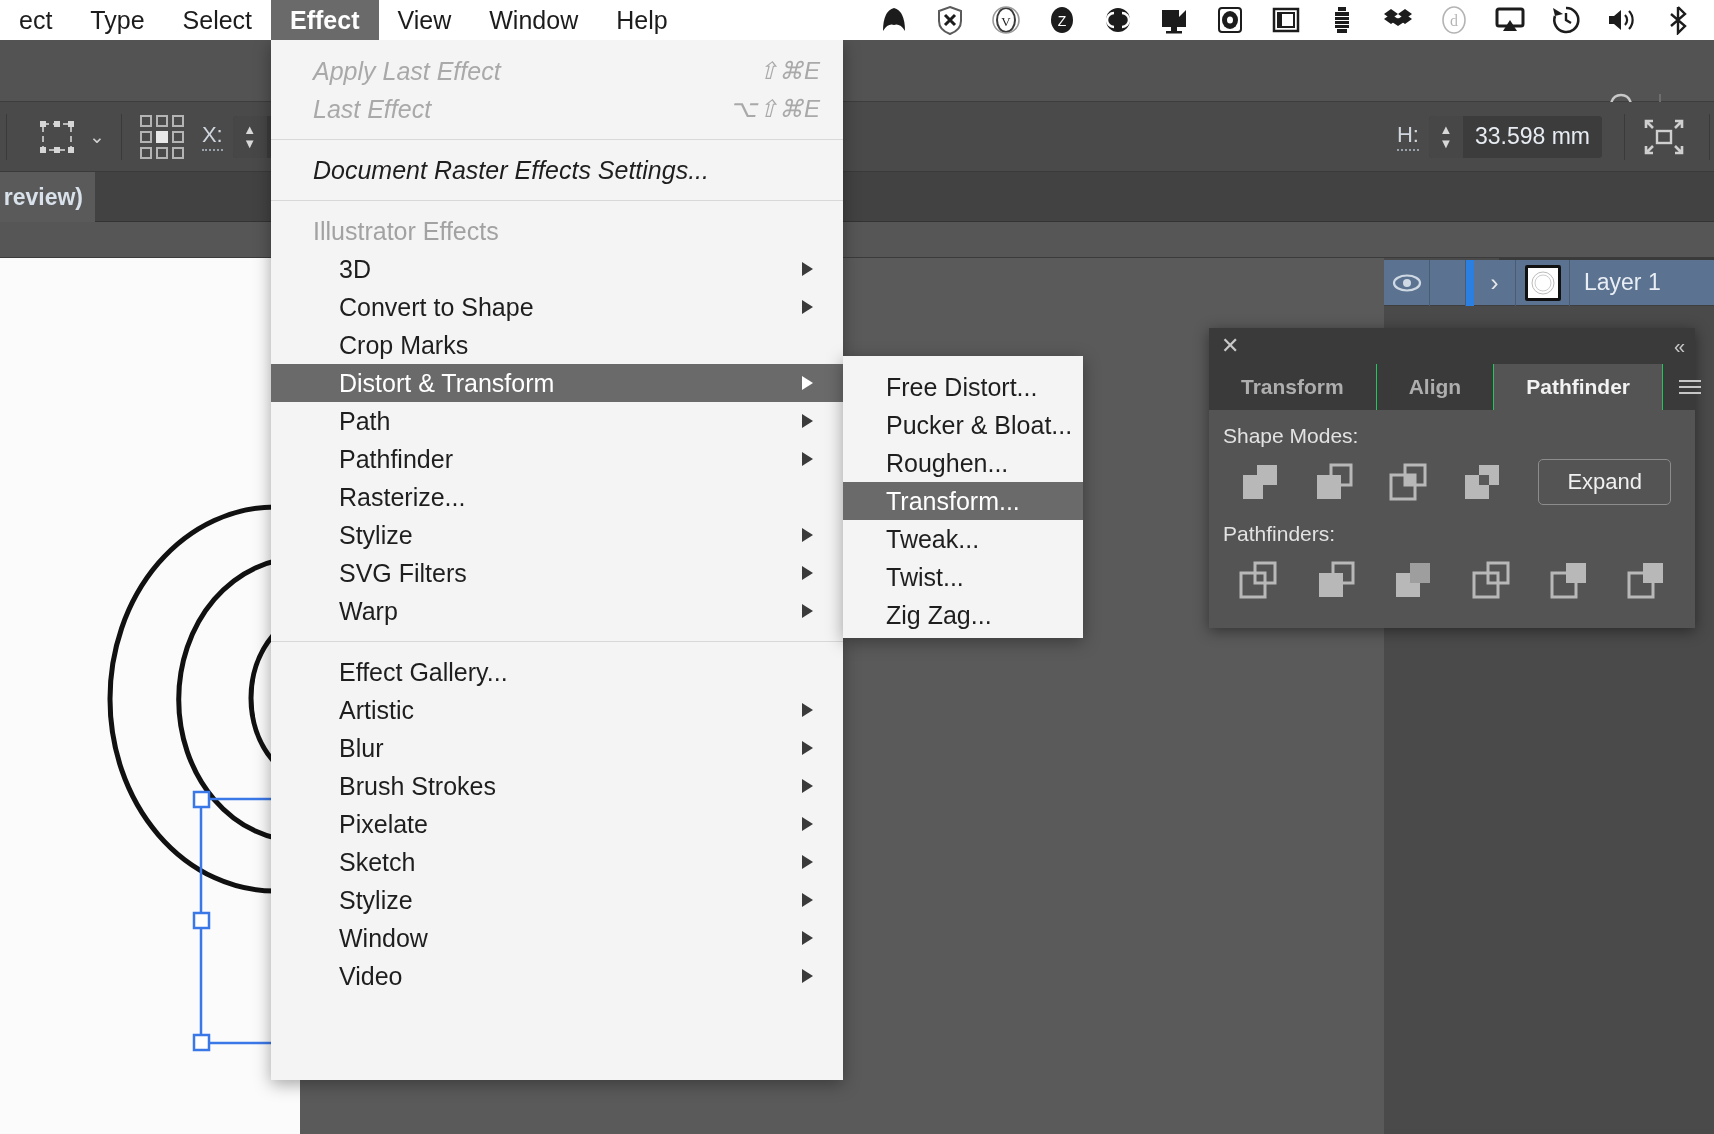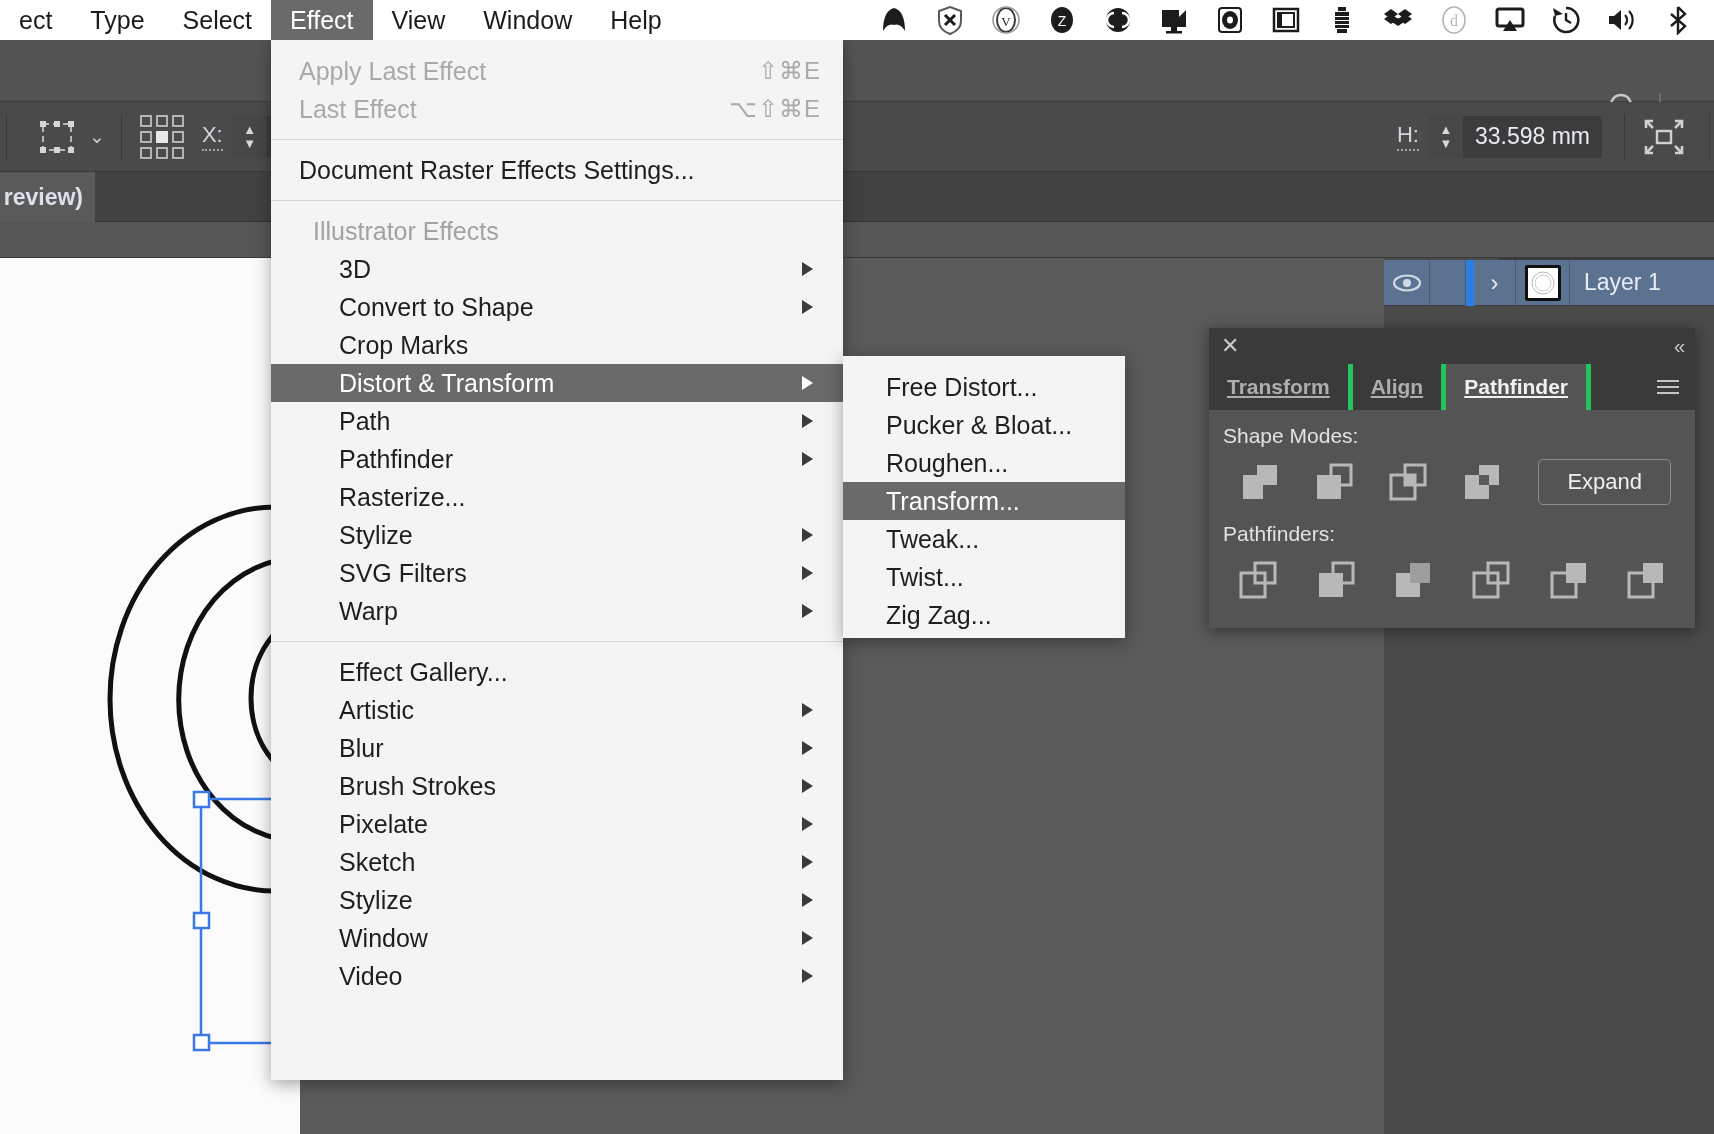--- a/index.html
+++ b/index.html
@@ -15,21 +15,21 @@
   .macbar {
     position: absolute; left: 0; top: 0; width: 1714px; height: 40px;
     background: #ffffff;
     display: flex; align-items: center;
   }
   .macbar-left { display: flex; align-items: center; height: 40px; }
   .mbitem {
     font-size: 25px; color: #1c1c1c; padding: 0 19px; line-height: 40px;
     height: 40px; white-space: nowrap;
   }
-  .mbitem.active { background: #6a6a6a; color: #ffffff; }
+  .mbitem.active { background: #6a6a6a; color: #ffffff; font-weight: bold; }
   .macbar-right {
     position: absolute; right: 0; top: 0; height: 40px;
     display: flex; align-items: center; gap: 0px; padding-right: 8px;
   }
   .tray-icon {
     width: 56px; height: 40px; display: flex; align-items: center;
     justify-content: center; color: #1c1c1c;
   }
   .tray-icon svg { display: block; }
   .tray-icon.dim { opacity: .33; }
@@ -133,24 +133,23 @@
     background: #545454; box-shadow: 0 3px 14px rgba(0,0,0,.45);
   }
   .pf-titlebar {
     height: 36px; background: #3a3a3a; display:flex; align-items:center;
     justify-content: space-between; padding: 0 12px;
   }
   .pf-close { color:#c9c9c9; font-size: 22px; line-height: 1; }
   .pf-collapse { color:#c9c9c9; font-size: 20px; letter-spacing: -2px; }
   .pf-tabs { display:flex; height: 46px; background:#3a3a3a; }
   .pf-tab {
-    padding: 0 18px; display:flex; align-items:center; font-size: 21px;
+    padding: 0 32px; display:flex; align-items:center; font-size: 21px;
     font-weight: bold; color: #aeaeae; background: #3a3a3a;
-    border-right: 5px solid #22c55e;
-    text-decoration: underline;
+    border-right: 1px solid #22c55e;
   }
   .pf-tab.active { background: #545454; color: #f2f2f2; }
   .pf-menu {
     margin-left:auto; display:flex; align-items:center; padding: 0 16px;
   }
   .hamburger i { display:block; width: 22px; height: 2px; background:#c6c6c6;
     margin: 4px 0; }
   .pf-section {
     color:#e2e2e2; font-size: 21px; padding: 14px 0 2px 14px;
   }
@@ -173,37 +172,37 @@
     position: absolute; left: 271px; top: 40px; width: 572px; height: 1040px;
     background: #f4f4f4; box-shadow: 0 4px 16px rgba(0,0,0,.35);
     padding: 12px 0 14px 0;
   }
   .menu-item {
     height: 38px; display:flex; align-items:center; position: relative;
     font-size: 25px; color: #1e1e1e; padding-left: 68px; white-space: nowrap;
   }
   .menu-item.disabled { color: #a9a9a9; }
   .menu-item.section { color: #a2a2a2; padding-left: 42px; }
-  .menu-item.noindent { padding-left: 28px; }
+  .menu-item.noindent { padding-left: 42px; font-style: italic; }
   .menu-item.selected { background: #6a6a6a; color: #ffffff; }
   .menu-item .shortcut {
     position:absolute; right: 22px; font-size: 24px; color: #a9a9a9;
     letter-spacing: 1px;
   }
   .menu-item .caret {
     position:absolute; right: 30px; width: 0; height: 0;
     border-left: 11px solid #3a3a3a;
     border-top: 7px solid transparent; border-bottom: 7px solid transparent;
   }
   .menu-item.selected .caret { border-left-color: #ffffff; }
   .menu-sep { height: 1px; background: #d8d8d8; margin: 11px 0; }
 
   
   .submenu {
-    position: absolute; left: 843px; top: 356px; width: 282px; height: 282px;
+    position: absolute; left: 843px; top: 356px; width: 240px; height: 282px;
     background: #f4f4f4; box-shadow: 0 4px 16px rgba(0,0,0,.35);
     padding: 12px 0;
   }
   .submenu .menu-item { padding-left: 43px; }
 
   
   .ai-right-group {
     position: absolute; right: 0; top: 40px; height: 62px;
     display: flex; align-items: center; gap: 0;
   }

